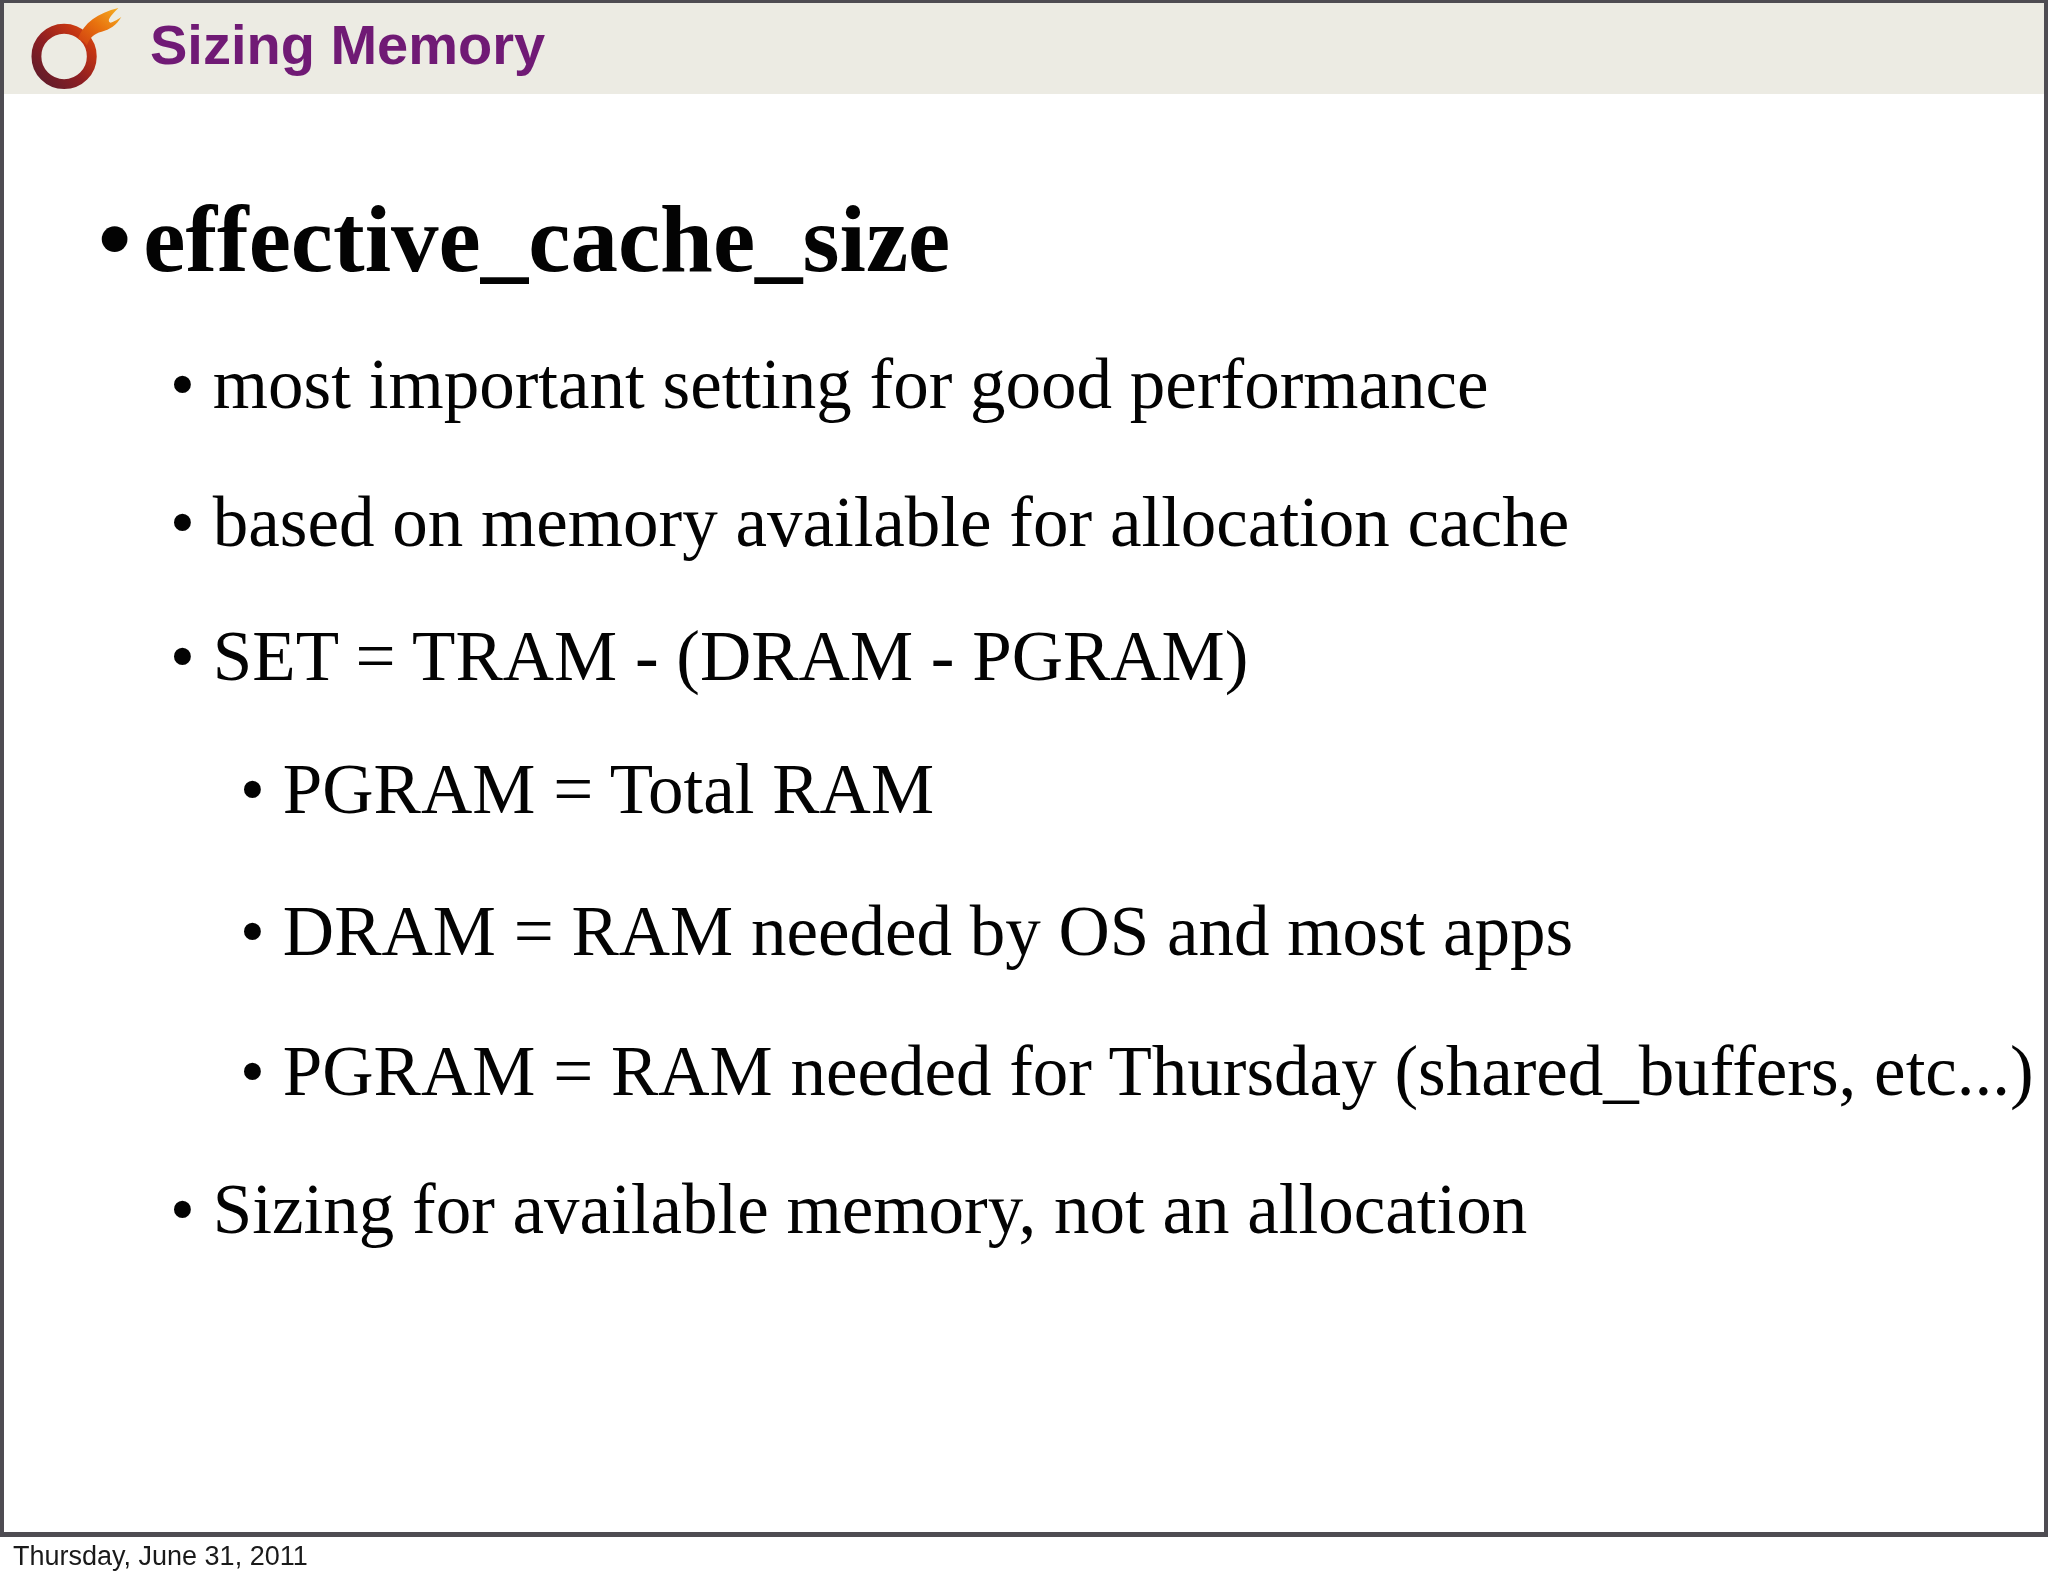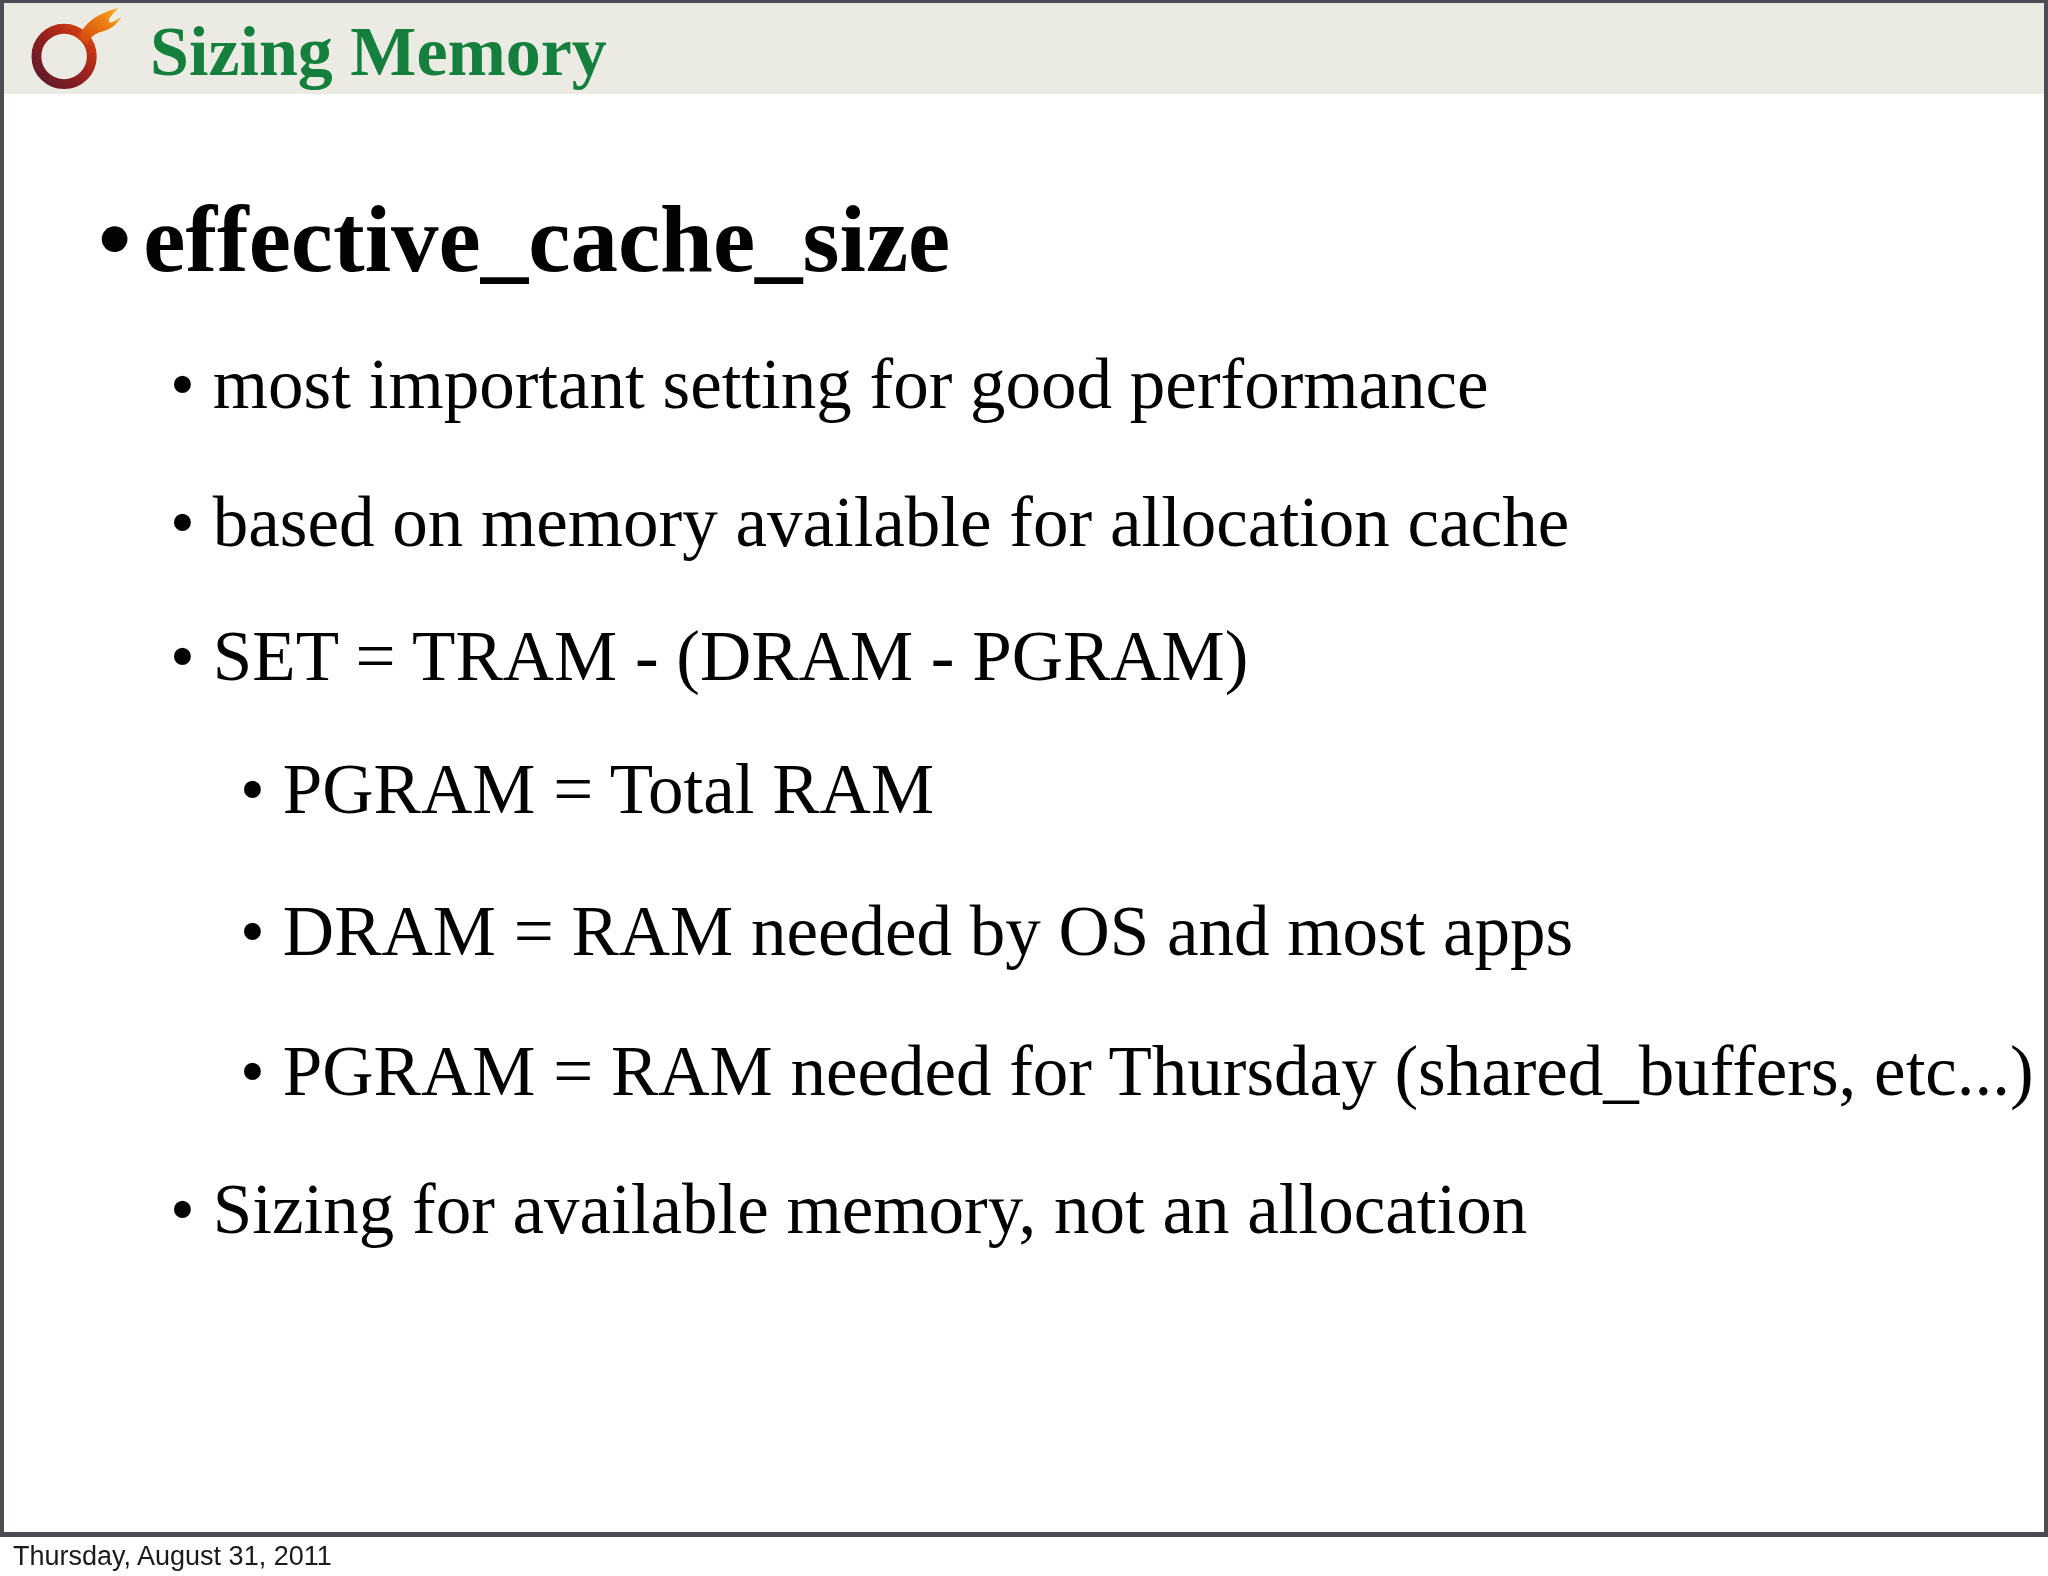--- a/index.html
+++ b/index.html
@@ -40,25 +40,25 @@
   }
   .logo {
     position: absolute;
     left: 18px; top: 2px;
     width: 100px; height: 87px;
   }
   .slide-title {
     position: absolute;
     left: 146px;
     top: 14px;
-    font-family: Liberation Serif, serif;
+    font-family: Liberation Sans, sans-serif;
     font-weight: bold;
-    font-size: 70px;
+    font-size: 56px;
     line-height: 1;
-    color: #15803d;
+    color: #701a75;
     white-space: nowrap;
   }
   
   .line {
     position: absolute;
     left: 0;
     width: 2040px;
     line-height: 1;
     color: #030303;
     white-space: nowrap;
@@ -155,15 +155,15 @@
     <div class="line lvl3 t-pgram">
       <span class="dot">•</span><span>PGRAM = RAM needed for Thursday (shared_buffers, etc...)</span>
     </div>
 
     <div class="line lvl2 t-guide">
       <span class="dot">•</span><span>Sizing for available memory, not an allocation</span>
     </div>
 
   </div>
 
-  <div class="footer-date">Thursday, August 31, 2011</div>
+  <div class="footer-date">Thursday, June 31, 2011</div>
 
 </div>
 
 </body></html>

